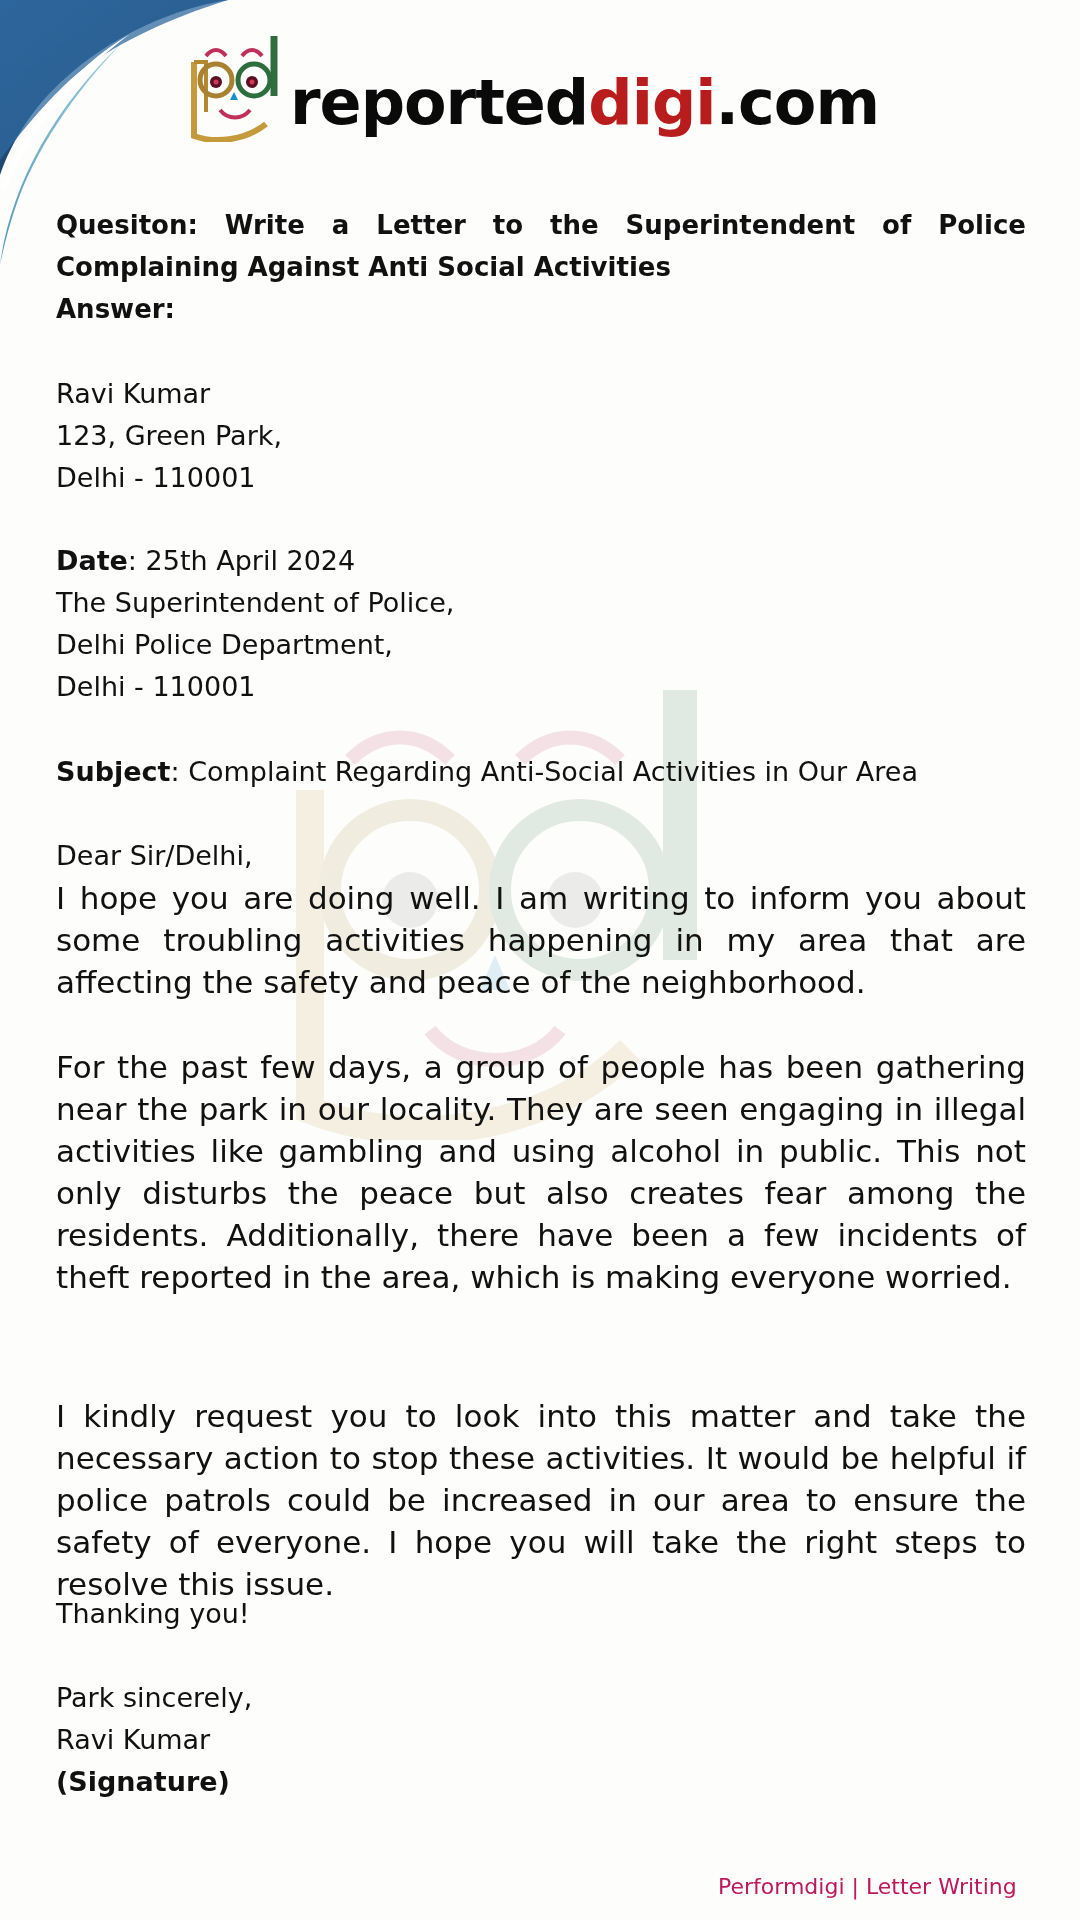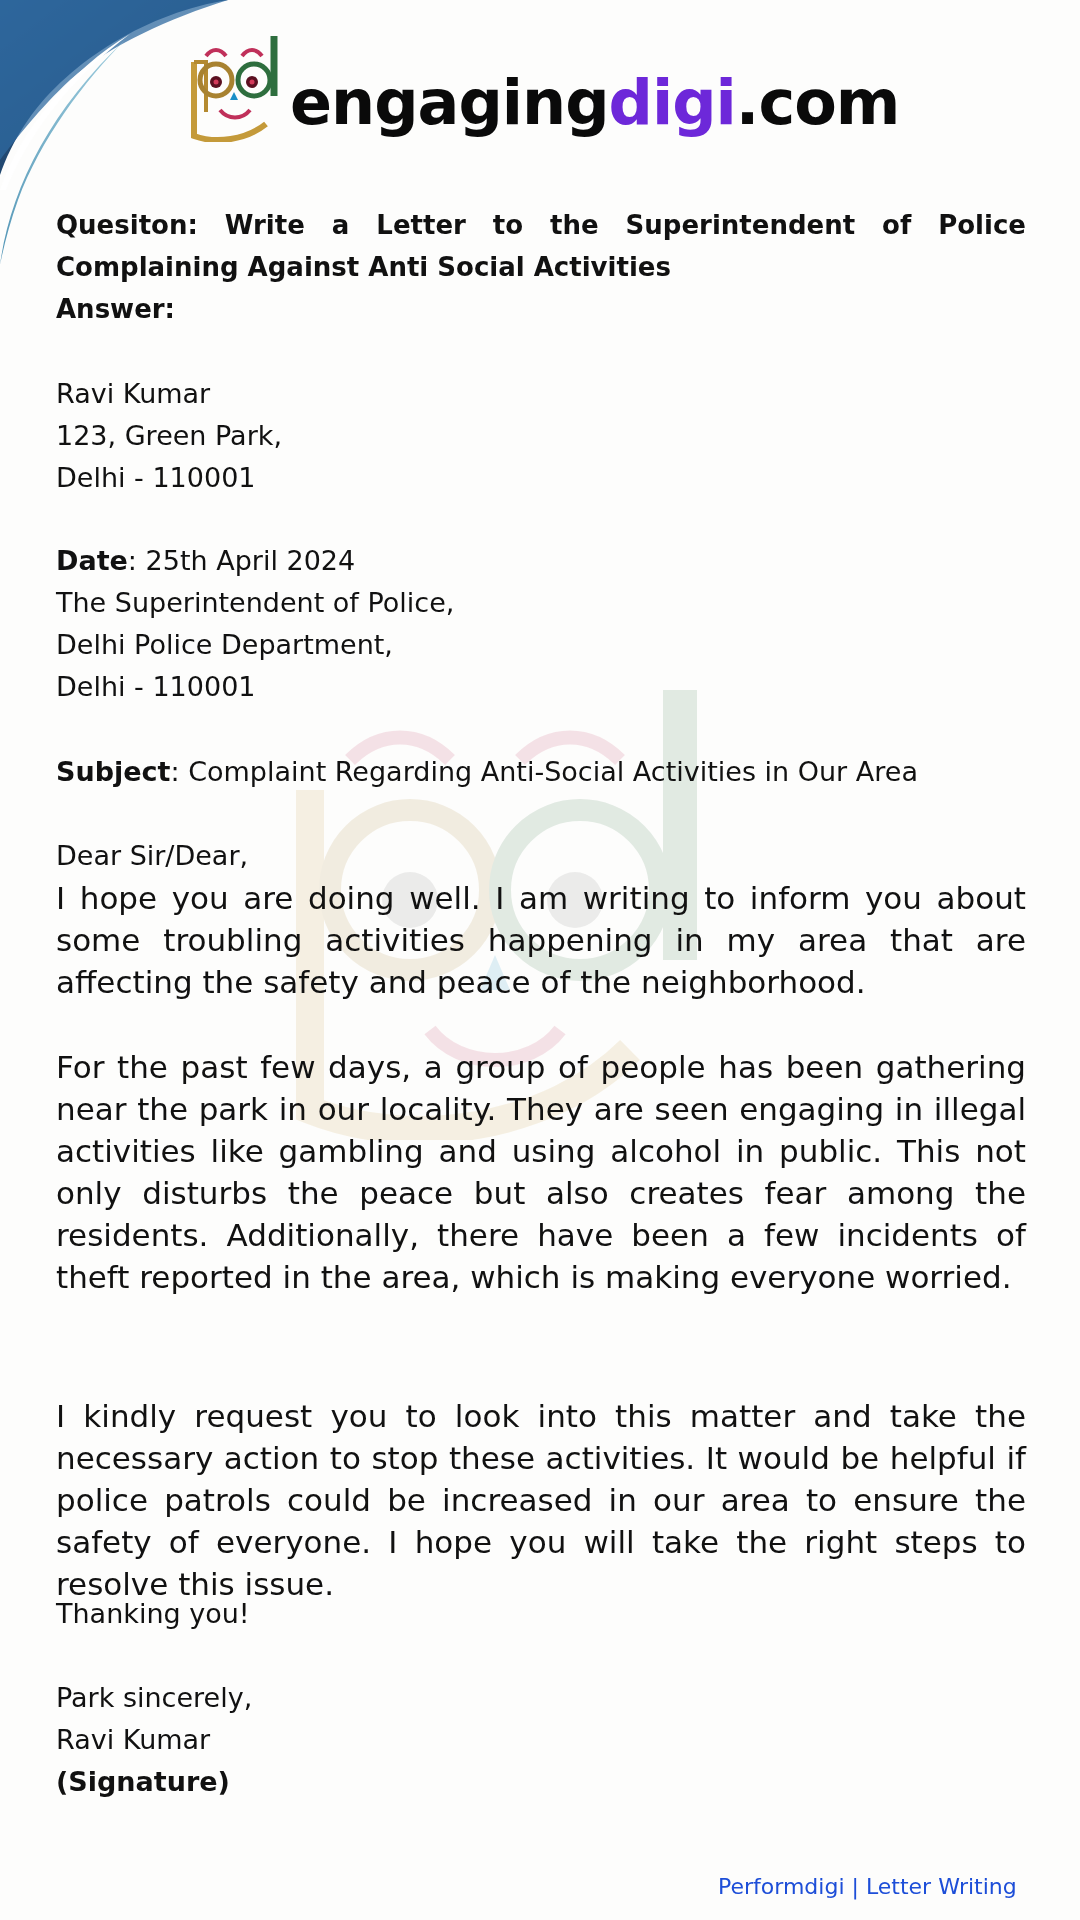--- a/index.html
+++ b/index.html
@@ -2,30 +2,30 @@
 <html><head>
 <meta charset="utf-8">
 <style>
   html, body { margin:0; padding:0; }
   body { width:1080px; height:1920px; background:#fdfdfc; position:relative; overflow:hidden;
          font-family:"Liberation Sans", sans-serif; color:#111; }
   .swoosh { position:absolute; left:0; top:0; width:260px; height:300px; }
   .logo { position:absolute; left:186px; top:32px; width:106px; height:110px; }
   .brand { position:absolute; left:290px; top:68px; font-family:"DejaVu Sans", sans-serif; font-weight:bold;
            font-size:62px; letter-spacing:-1px; line-height:70px; color:#0a0a0a; white-space:nowrap; }
-  .brand .g { color:#6d28d9; }
+  .brand .g { color:#b91c1c; }
   .watermark { position:absolute; left:290px; top:690px; width:520px; height:450px; opacity:0.13; pointer-events:none; }
   .line { position:absolute; left:56px; font-size:30px; line-height:42px; white-space:nowrap; font-family:"DejaVu Sans", sans-serif; font-size:27px; }
   .q { position:absolute; left:56px; top:204px; width:970px; font-family:"DejaVu Sans", sans-serif; font-weight:bold;
        font-size:26px; line-height:42px; text-align:justify; }
   .u { }
   .para { position:absolute; left:56px; width:970px; font-family:"DejaVu Sans", sans-serif; font-size:31px; line-height:42px;
           text-align:justify; text-align-last:left; }
   .b { font-weight:bold; }
-  .footer { position:absolute; left:718px; top:1874px; font-family:"DejaVu Sans", sans-serif; font-size:22px; color:#1d4ed8; white-space:nowrap; }
+  .footer { position:absolute; left:718px; top:1874px; font-family:"DejaVu Sans", sans-serif; font-size:22px; color:#be185d; white-space:nowrap; }
 </style>
 </head>
 <body>
 
 <svg class="swoosh" viewBox="0 0 260 300">
   <defs>
     <linearGradient id="dk" x1="0" y1="0" x2="1" y2="1">
       <stop offset="0" stop-color="#2b5d8f"></stop>
       <stop offset="0.5" stop-color="#21476f"></stop>
       <stop offset="1" stop-color="#2f6fa6"></stop>
@@ -50,21 +50,21 @@
   <circle cx="68" cy="48" r="16" fill="none" stroke="#2e6e3e" stroke-width="5"></circle>
   <circle cx="66" cy="50" r="6" fill="#5a1020"></circle>
   <circle cx="66" cy="50" r="2.5" fill="#d33a5a"></circle>
   <path d="M88,4 L88,64" stroke="#2e6e3e" stroke-width="7"></path>
   <path d="M20,24 C26,16 34,16 40,24" fill="none" stroke="#c0305a" stroke-width="4"></path>
   <path d="M56,24 C62,16 70,16 76,24" fill="none" stroke="#c0305a" stroke-width="4"></path>
   <path d="M44,68 L48,60 L52,68 Z" fill="#1a8fc7"></path>
   <path d="M34,78 C42,88 56,88 64,78" fill="none" stroke="#c0305a" stroke-width="4"></path>
 </svg>
 
-<div class="brand"><span>engaging</span><span class="g">digi</span><span>.com</span></div>
+<div class="brand"><span>reported</span><span class="g">digi</span><span>.com</span></div>
 
 <svg class="watermark" viewBox="0 0 520 450">
   <path d="M20,100 L20,420 C120,460 260,440 340,360" fill="none" stroke="#c49a3a" stroke-width="28"></path>
   <circle cx="120" cy="200" r="80" fill="none" stroke="#a88230" stroke-width="22"></circle>
   <circle cx="120" cy="210" r="28" fill="#777"></circle>
   <circle cx="290" cy="200" r="80" fill="none" stroke="#2e6e3e" stroke-width="22"></circle>
   <circle cx="285" cy="210" r="28" fill="#777"></circle>
   <path d="M390,0 L390,270" stroke="#2e6e3e" stroke-width="34"></path>
   <path d="M60,70 C90,40 130,40 160,70" fill="none" stroke="#c0305a" stroke-width="14"></path>
   <path d="M230,70 C260,40 300,40 330,70" fill="none" stroke="#c0305a" stroke-width="14"></path>
@@ -82,21 +82,21 @@
 <div class="line" style="top:457px;">Delhi - 110001</div>
 
 <div class="line" style="top:540px;"><span class="b">Date</span><span>: 25th April 2024</span></div>
 
 <div class="line" style="top:582px;">The Superintendent of Police,</div>
 <div class="line" style="top:624px;">Delhi Police Department,</div>
 <div class="line" style="top:666px;">Delhi - 110001</div>
 
 <div class="line" style="top:751px;"><span class="b">Subject</span><span>: Complaint Regarding Anti-Social Activities in Our Area</span></div>
 
-<div class="line" style="top:835px;">Dear Sir/Dear,</div>
+<div class="line" style="top:835px;">Dear Sir/Delhi,</div>
 <div class="para" style="top:877px;">I hope you are doing well. I am writing to inform you about some troubling activities happening in my area that are affecting the safety and peace of the neighborhood.</div>
 <div class="para" style="top:1046px;">For the past few days, a group of people has been gathering near the park in our locality. They are seen engaging in illegal activities like gambling and using alcohol in public. This not only disturbs the peace but also creates fear among the residents. Additionally, there have been a few incidents of theft reported in the area, which is making everyone worried.</div>
 <div class="para" style="top:1395px;">I kindly request you to look into this matter and take the necessary action to stop these activities. It would be helpful if police patrols could be increased in our area to ensure the safety of everyone. I hope you will take the right steps to resolve this issue.</div>
 <div class="line" style="top:1593px;">Thanking you!</div>
 
 <div class="line" style="top:1677px;">Park sincerely,</div>
 <div class="line" style="top:1719px;">Ravi Kumar</div>
 <div class="line" style="top:1761px;font-weight:bold;">(Signature)</div>
 
 <div class="footer">Performdigi | Letter Writing</div>

